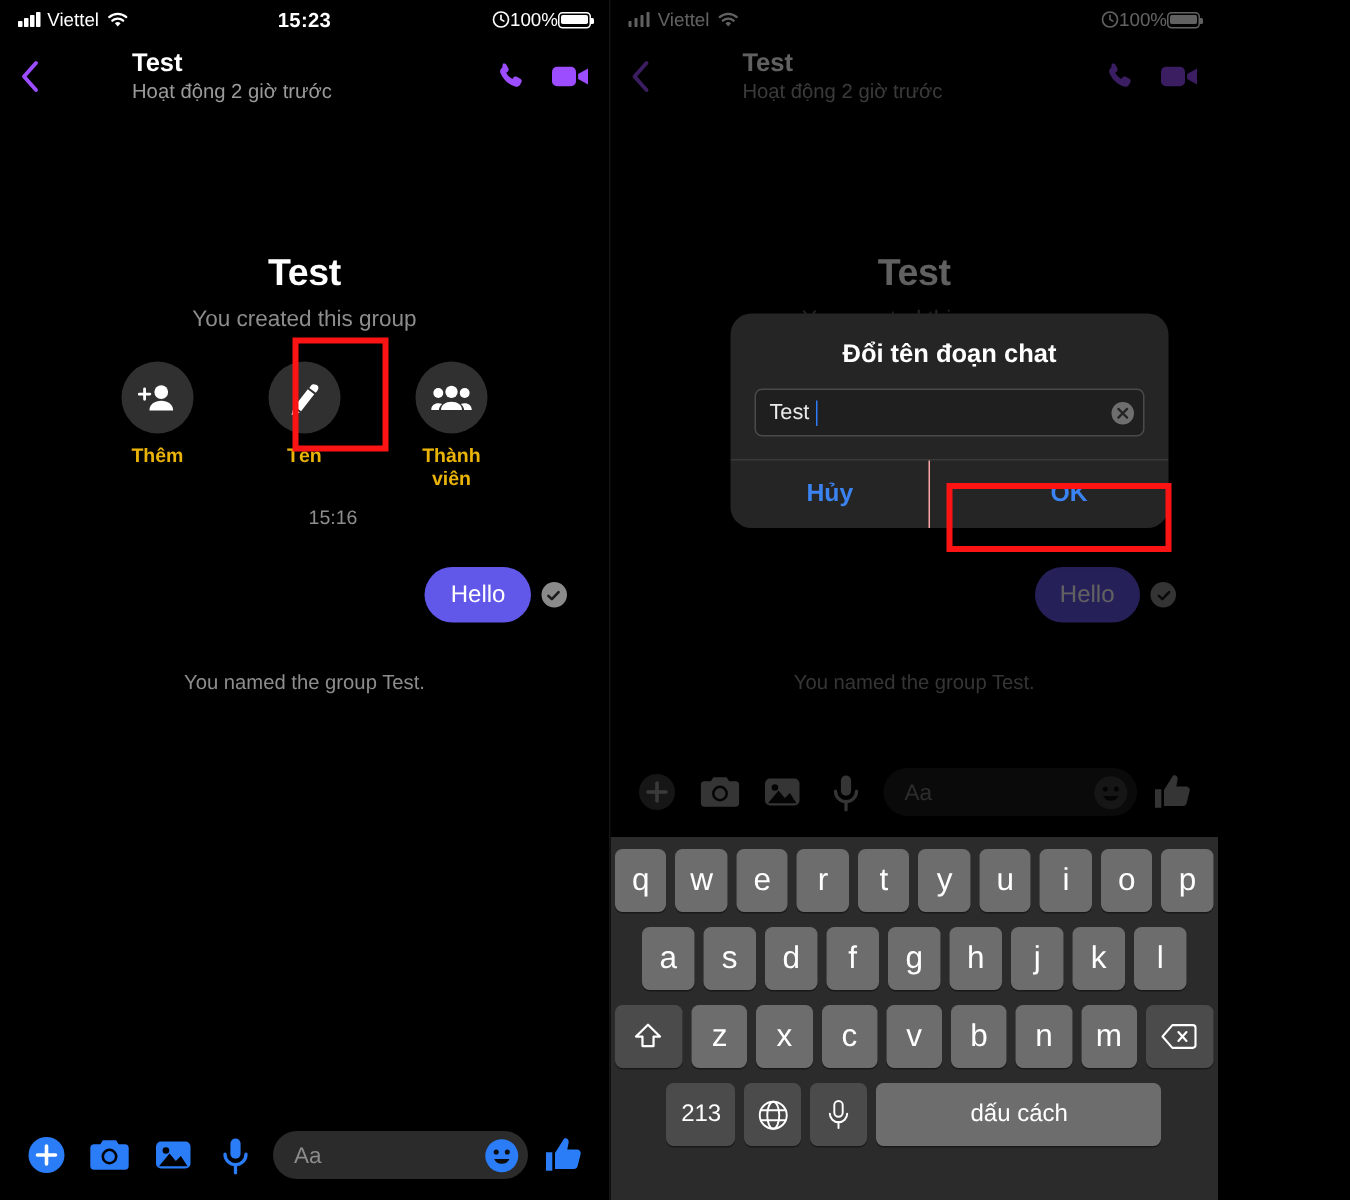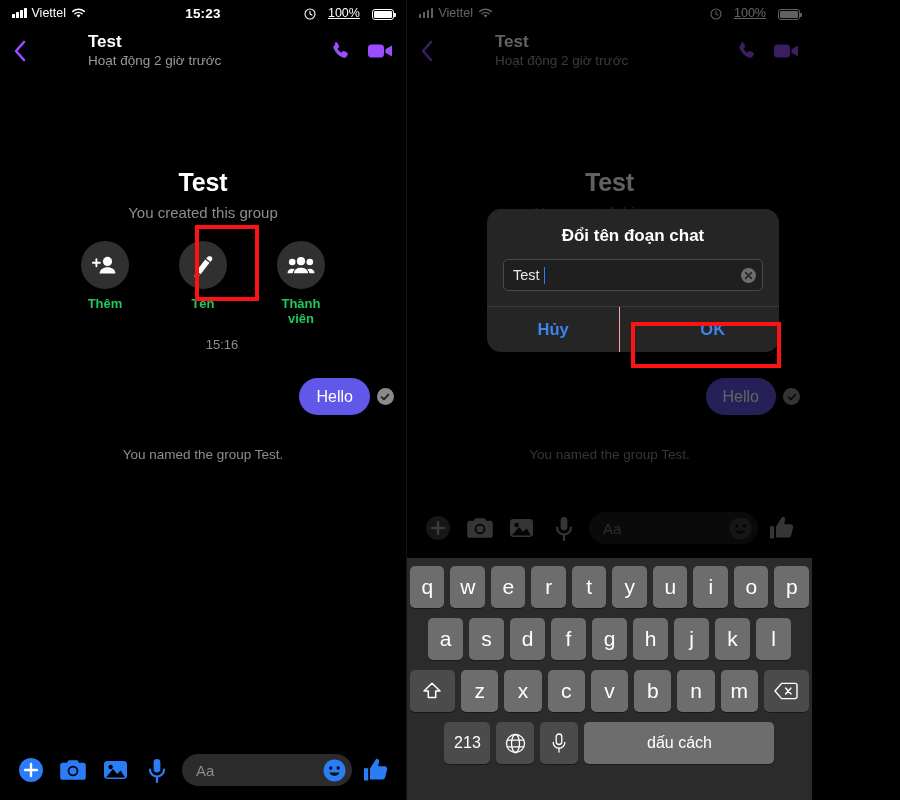--- a/index.html
+++ b/index.html
@@ -14,21 +14,21 @@
   .panel.right { border-left: 1px solid #141414; }
 
   
   .statusbar {
     height: 26px; display: flex; align-items: center;
     padding: 0 12px; color: #fff; font-size: 13px; font-weight: 600;
     position: relative; z-index: 6;
   }
   .sb-left { display: flex; align-items: center; gap: 5px; }
   .sb-center { position: absolute; left: 0; right: 0; text-align: center; font-size: 13.5px; font-weight: 700; letter-spacing:.2px;}
-  .sb-right { margin-left: auto; display: flex; align-items: flex-end; gap: 12px; position: relative; z-index: 2; text-decoration: underline;}
+  .sb-right { margin-left: auto; display: flex; align-items: center; gap: 0; position: relative; z-index: 2;}
   .signal { display: flex; align-items: flex-end; gap: 1.5px; height: 10px; }
   .signal i { display:block; width: 2.5px; background:#fff; border-radius:.5px; }
   .signal i:nth-child(1){height:4px}
   .signal i:nth-child(2){height:6px}
   .signal i:nth-child(3){height:8px}
   .signal i:nth-child(4){height:10px}
   .carrier { font-size: 12.5px; font-weight: 500; }
   .wifi svg { display:block; }
   .battpct { font-size: 12.5px; font-weight: 500; }
   .batt {
@@ -86,24 +86,24 @@
   .intro-avatars .iav2 { left: 58px; z-index:1; }
   .group-name { color:#fff; font-size:25px; font-weight:700; letter-spacing:-.2px;}
   .group-desc { color:#8d8d8d; font-size:15px; margin-top:7px; }
 
   .action-row { display:flex; justify-content:center; gap:34px; margin-top:20px; }
   .action { width:64px; text-align:center; position:relative; }
   .action-circle {
     width:48px; height:48px; border-radius:50%; background:#303030;
     margin: 0 auto; display:flex; align-items:center; justify-content:center;
   }
-  .action-label { color:#22c55e; font-size:13px; margin-top:7px; font-weight:600;}
+  .action-label { color:#eab308; font-size:13px; margin-top:7px; font-weight:600;}
   .ts-center { text-align:center; color:#8d8d8d; font-size:13px; margin-top:11px;padding-left:38px; }
 
-  .msg-row { display:flex; align-items:center; justify-content:flex-end; gap:7px; padding: 0 12px; margin-top: 26px;}
+  .msg-row { display:flex; align-items:center; justify-content:flex-end; gap:7px; padding: 0 28px; margin-top: 26px;}
   .bubble {
     background: #6157e8; color:#fff; font-size:16px;
     padding: 9px 17px; border-radius: 20px; line-height:1.2;
   }
   .seen-check {
     width:17px; height:17px; border-radius:50%; background:#8a8a8a;
     display:flex; align-items:center; justify-content:center; flex:0 0 auto;
   }
   .system-line { text-align:center; color:#8d8d8d; font-size:13.5px; margin-top:32px;}
 

